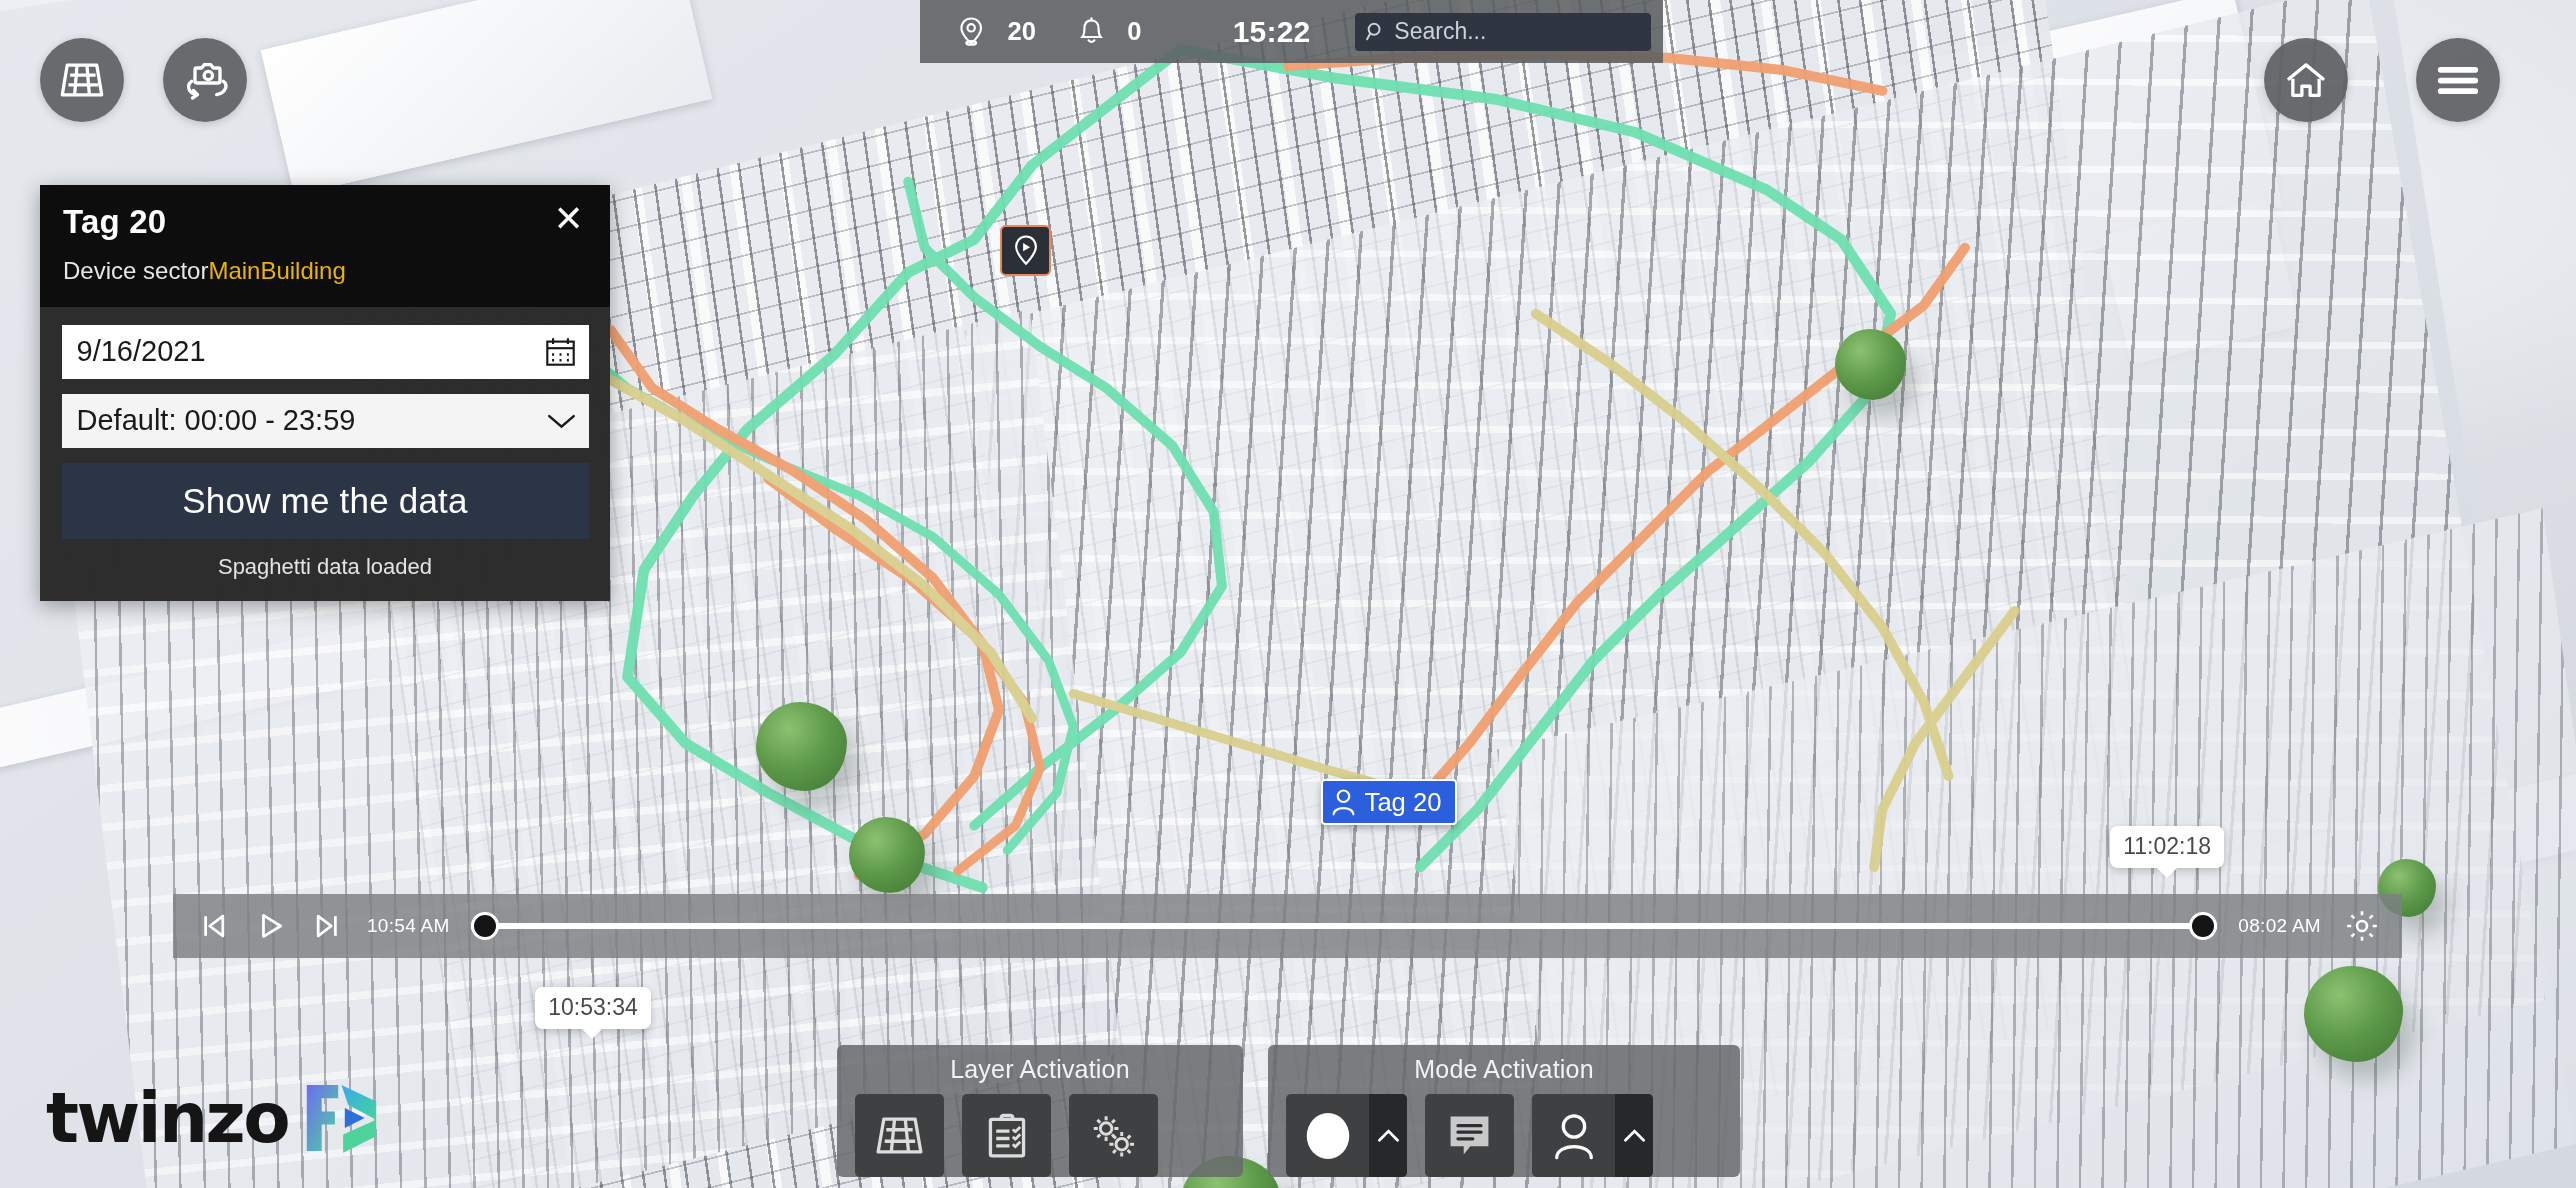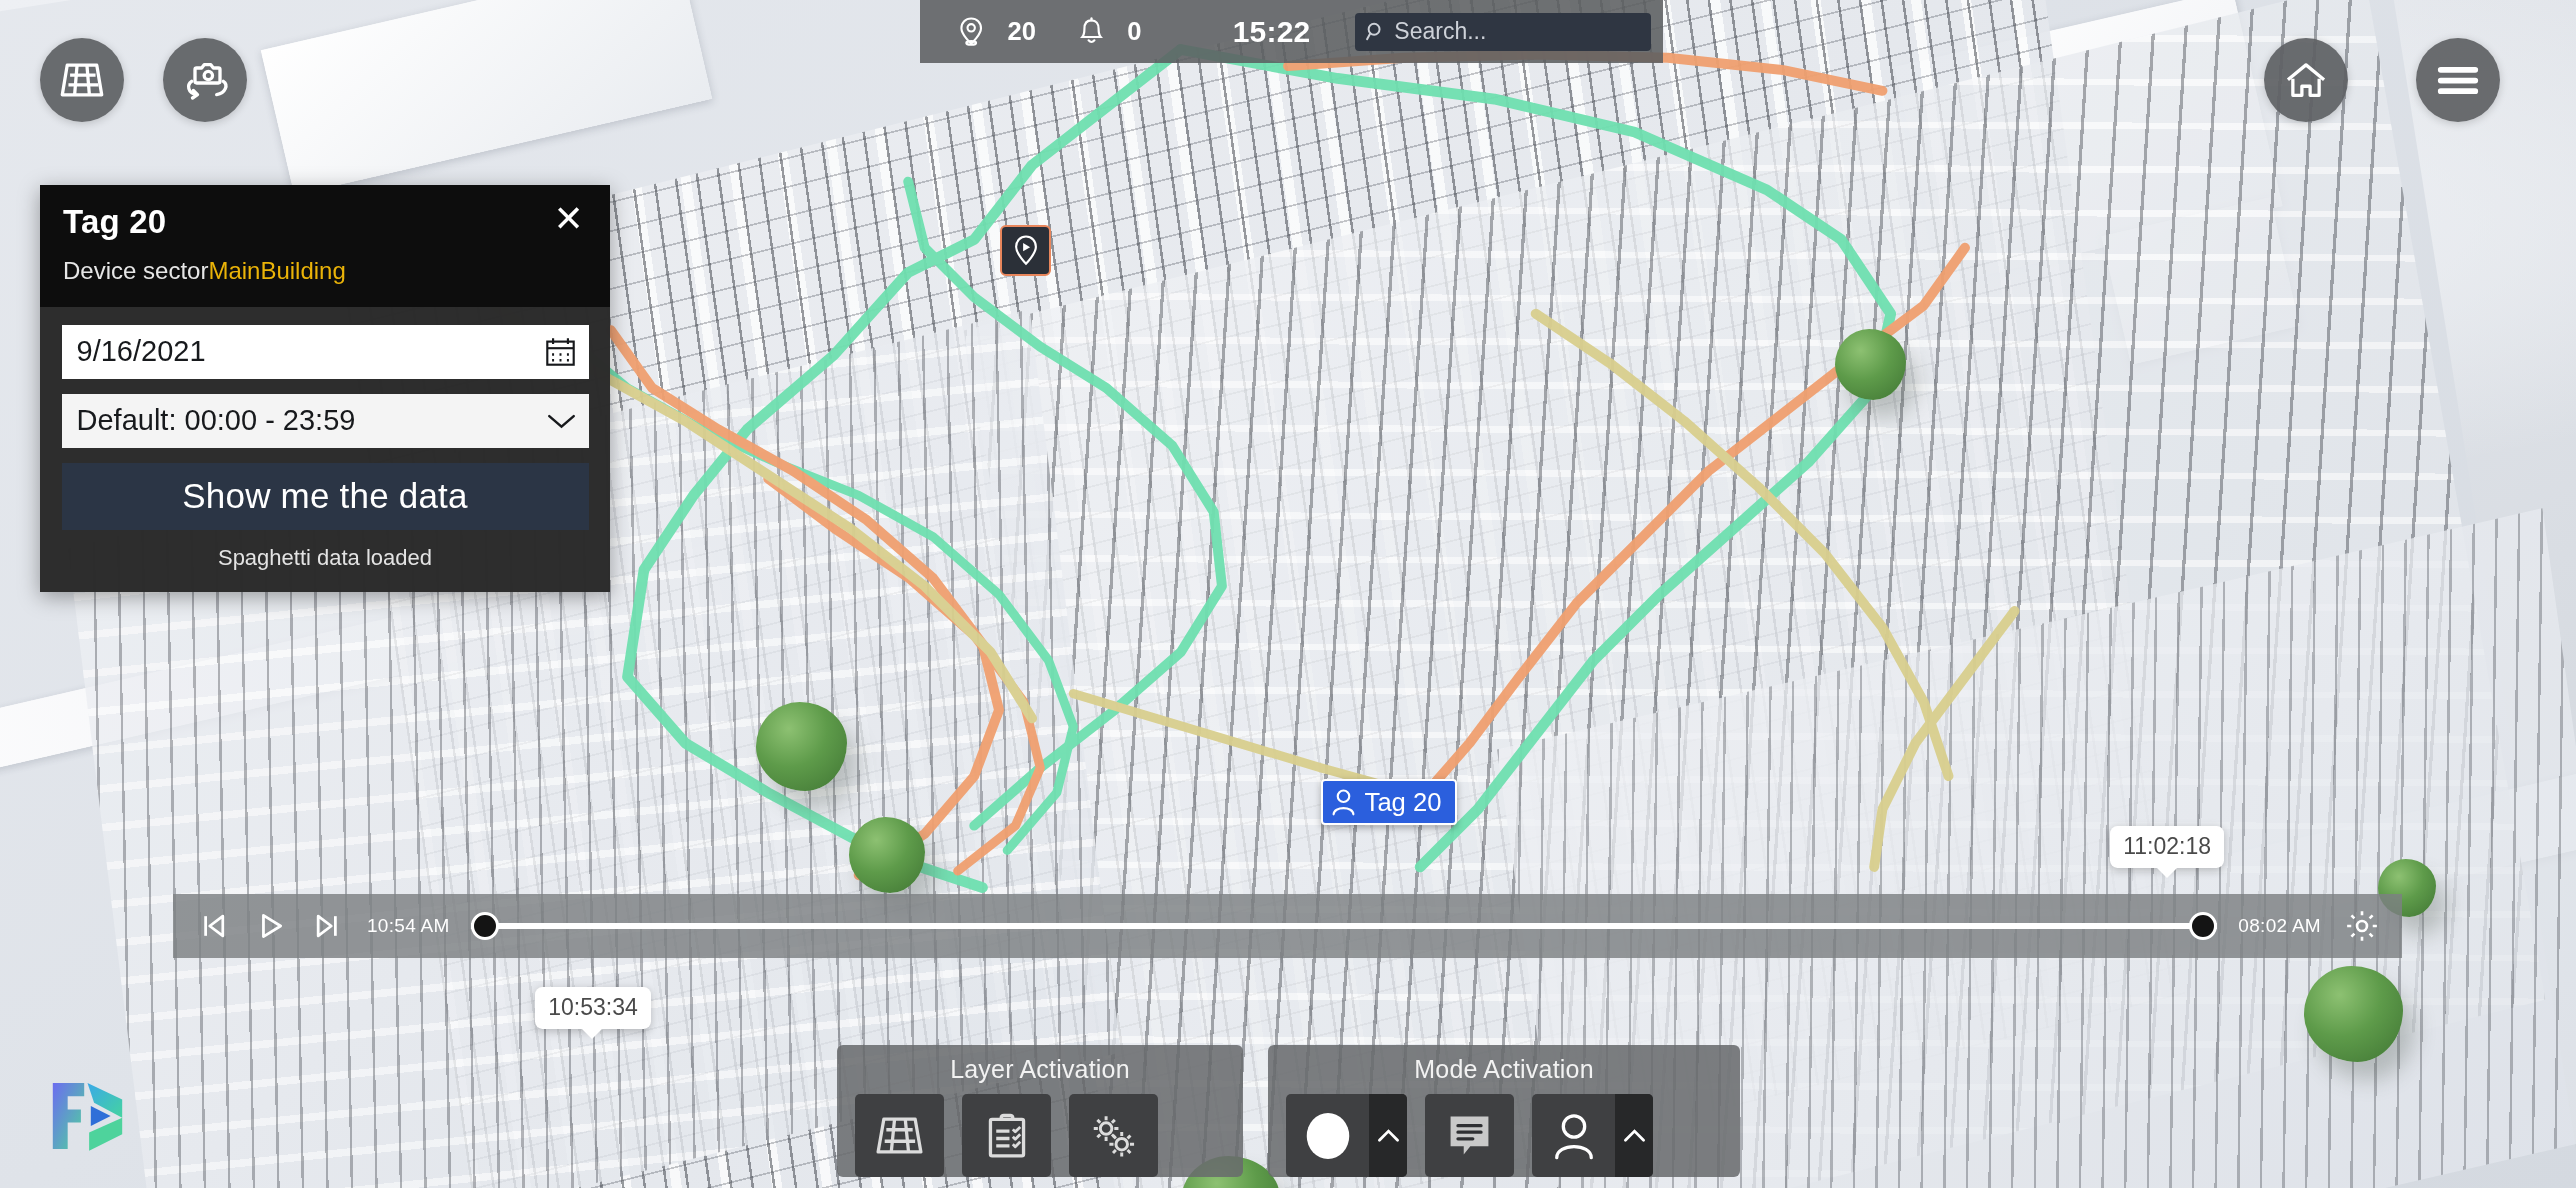--- a/index.html
+++ b/index.html
@@ -100,21 +100,21 @@
                color:#fff; padding:0 3.3px 6.6px 8.3px; }
   .kv-row { display:flex; align-items:center; justify-content:flex-start;
             background:#0d0d0d; padding:3.3px 23px 21.5px 23px; font-size:24px; }
   .kv-key { color:#e6e6e6; }
   .kv-val { color:#eab308; }
   #panel-body { padding:18px 21.5px 21.5px 21.5px; background:rgba(45,45,45,.96); }
   .field { height:54px; background:#fff; color:#17191c; display:flex;
            align-items:center; justify-content:space-between;
            padding:0 11.6px 0 15px; font-size:29px; margin-bottom:15px; }
   .field.alt { background:#f4f4f4; }
-  #show-data-btn { width:100%; height:67px; background:#2b3545; color:#fff;
+  #show-data-btn { width:100%; height:76px; background:#2b3545; color:#fff;
                    border:none; font-size:35px; font-family:inherit;
                    cursor:pointer; letter-spacing:0.2px; }
   #panel-status { text-align:center; font-size:22px; color:#e3e3e3;
                   padding-top:15px; }
 
   
   #tag-marker { position:absolute; left:1321px; top:779px; height:46px;
                 background:#2b5fdd; border:2.5px solid #ffffff; border-radius:4.1px;
                 display:flex; align-items:center; gap:8.3px; padding:0 13.2px 0 8.3px;
                 color:#fff; font-size:25.6px; box-shadow:0 2.5px 7.4px rgba(0,0,0,.3);
@@ -448,20 +448,21 @@
       <span class="act-chev">
         <svg width="25" height="16.5" viewBox="0 0 30 20">
           <path d="M4 16 L15 5 L26 16" stroke="#fff" stroke-width="3.4" fill="none" stroke-linecap="round"></path>
         </svg>
       </span>
     </div>
   </div>
 </div>
 
 <div id="logo">
+  <span id="logo-text">twinzo</span>
   <svg width="83" height="76" viewBox="0 0 100 92">
     <defs>
       <linearGradient id="g1" x1="0" y1="0" x2="1" y2="1">
         <stop offset="0" stop-color="#6c6cf0"></stop>
           <stop offset="1" stop-color="#4fd69a"></stop>
       </linearGradient>
       <linearGradient id="g2" x1="0" y1="0" x2="1" y2="1">
         <stop offset="0" stop-color="#3aa9e8"></stop>
           <stop offset="1" stop-color="#45d3a0"></stop>
       </linearGradient>

